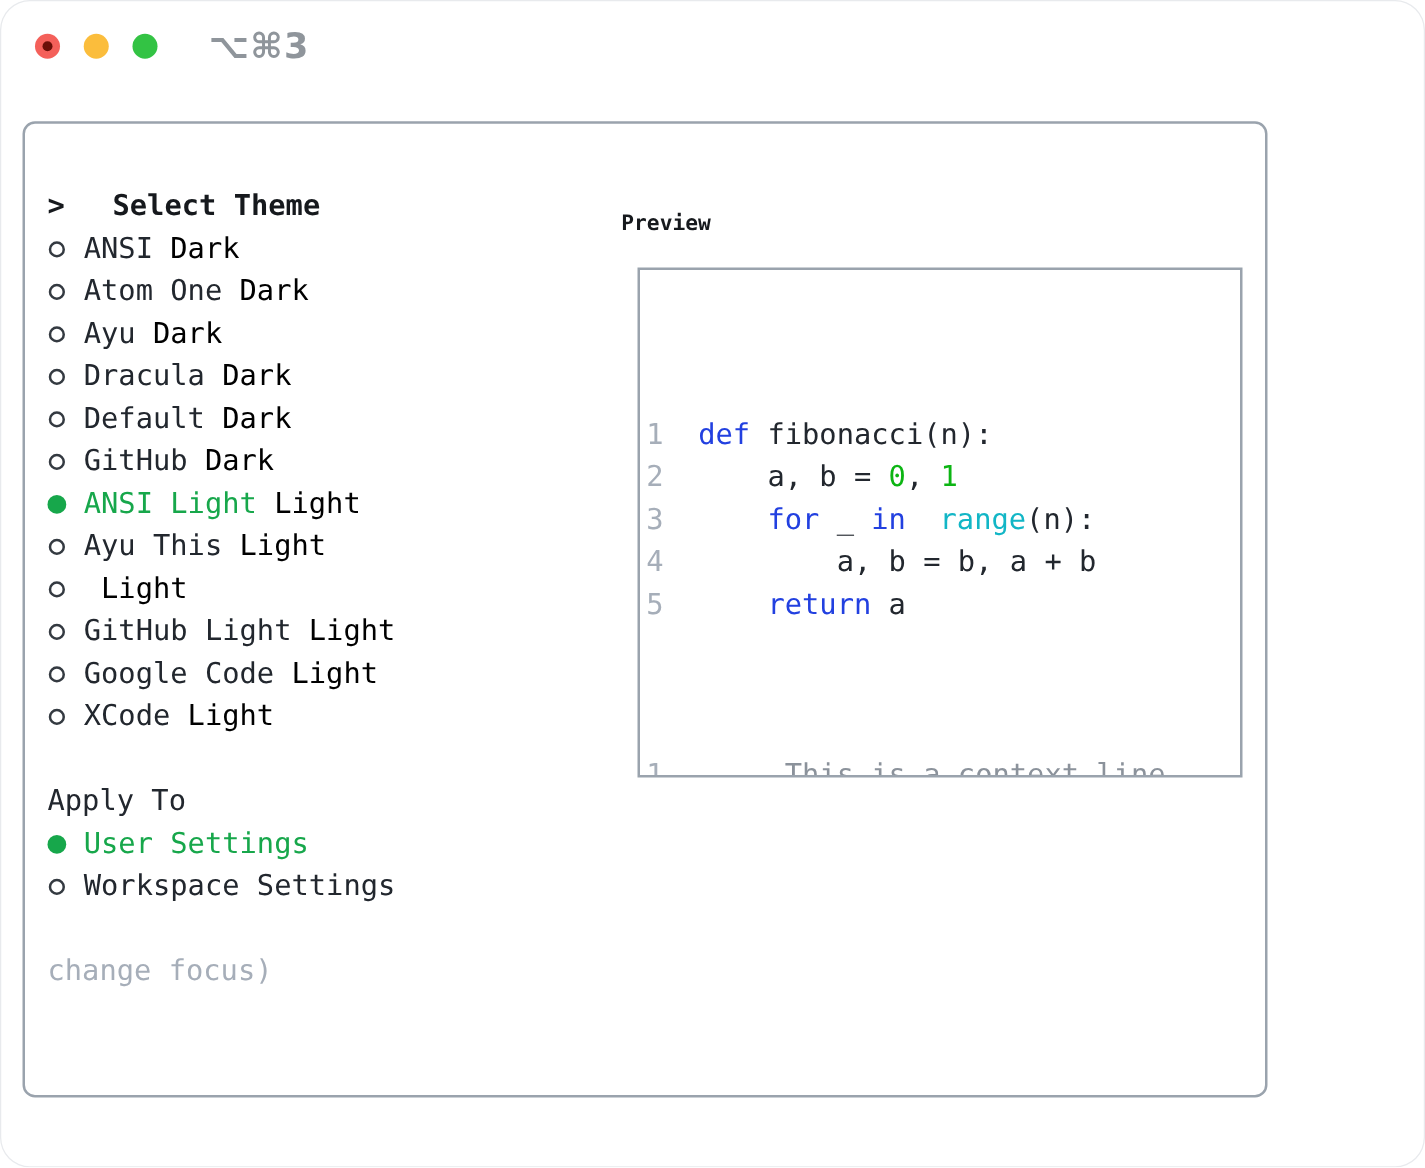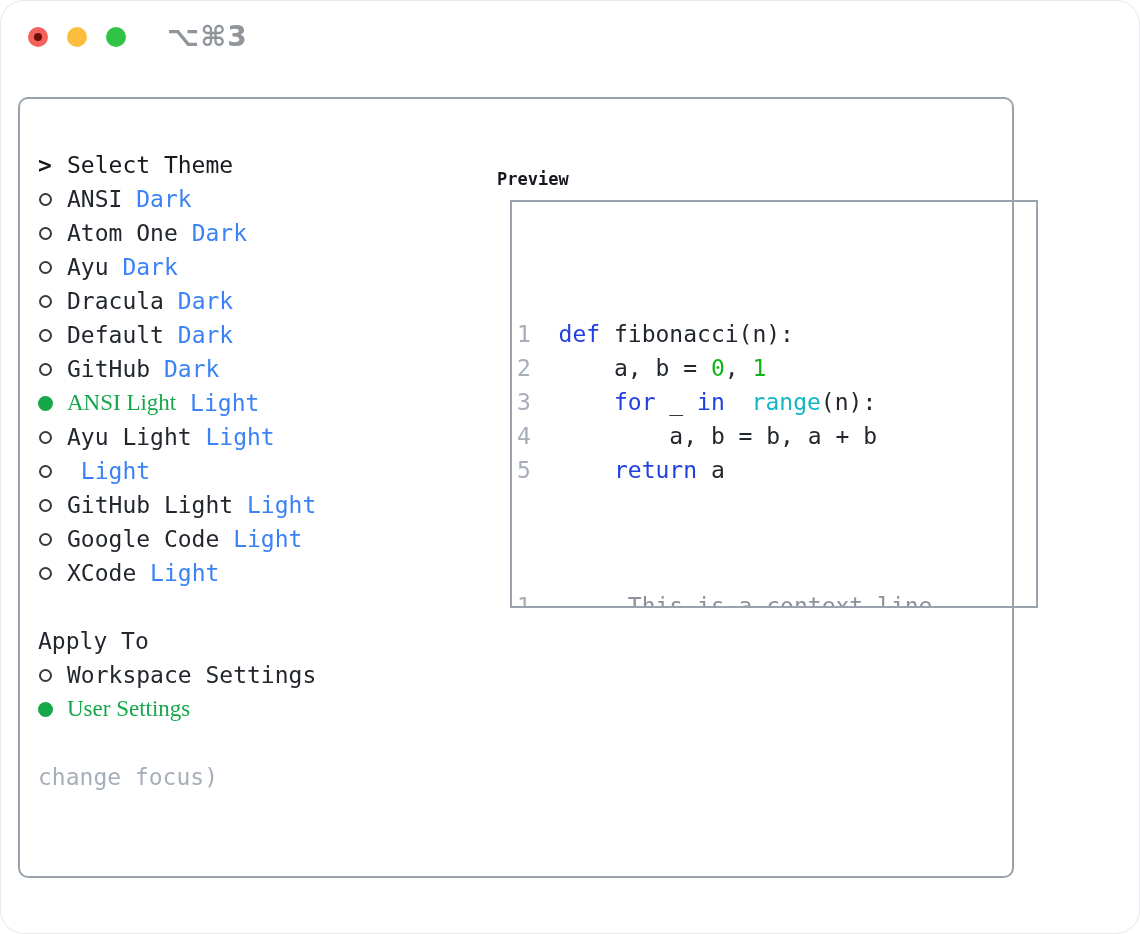--- a/index.html
+++ b/index.html
@@ -42,34 +42,34 @@
   }
   .row .marker{
     width:29px;flex:0 0 29px;display:flex;align-items:center;
   }
   .prompt{font-weight:bold;color:#16191d;font-size:23px;}
   .radio{
     width:13px;height:13px;border:2px solid #343a41;border-radius:50%;
     box-sizing:border-box;margin-left:1px;
   }
   .radio.on{width:15px;height:15px;border:none;background:#17a74b;margin-left:0;}
-  .hdr{font-weight:normal;color:#16191d;}
-  .tag{color:#3b82f6;}
-  .label-sel{color:#17a74b;font-family:Liberation Serif, serif;}
+  .hdr{font-weight:bold;color:#16191d;margin-left:23px;}
+  .tag{color:#000000;}
+  .label-sel{color:#17a74b;}
   .spacer{height:34px;}
   .indent{}
   .help{color:#a6aeb9;font-size:23px;line-height:34px;white-space:pre;}
   
   .preview-label{
     position:absolute;left:477px;top:63px;height:34px;line-height:34px;
     font-size:17px;font-weight:bold;color:#16191d;
   }
   .preview-box{
-    position:absolute;left:490px;top:101px;
-    width:528px;height:408px;
+    position:absolute;left:490px;top:115px;
+    width:484px;height:408px;
     border:2px solid #9aa3ad;box-sizing:border-box;
     overflow:hidden;
   }
   .code{
     position:absolute;left:5px;top:47px;
     font-size:23px;line-height:34px;white-space:pre;
   }
   .cline{height:34px;}
   .diff-block{margin-top:34px;}
   .g{color:#a6aeb9;}
@@ -100,36 +100,36 @@
       </div>
 
       <div id="theme-items">
           <div class="row"><span class="marker"><span class="radio"></span></span><span>ANSI</span><span class="tag"> Dark</span></div>
           <div class="row"><span class="marker"><span class="radio"></span></span><span>Atom One</span><span class="tag"> Dark</span></div>
           <div class="row"><span class="marker"><span class="radio"></span></span><span>Ayu</span><span class="tag"> Dark</span></div>
           <div class="row"><span class="marker"><span class="radio"></span></span><span>Dracula</span><span class="tag"> Dark</span></div>
           <div class="row"><span class="marker"><span class="radio"></span></span><span>Default</span><span class="tag"> Dark</span></div>
           <div class="row"><span class="marker"><span class="radio"></span></span><span>GitHub</span><span class="tag"> Dark</span></div>
           <div class="row"><span class="marker"><span class="radio on"></span></span><span class="label-sel">ANSI Light</span><span class="tag"> Light</span></div>
-          <div class="row"><span class="marker"><span class="radio"></span></span><span>Ayu Light</span><span class="tag"> Light</span></div>
+          <div class="row"><span class="marker"><span class="radio"></span></span><span>Ayu This</span><span class="tag"> Light</span></div>
           <div class="row"><span class="marker"><span class="radio"></span></span><span class="tag"> Light</span></div>
           <div class="row"><span class="marker"><span class="radio"></span></span><span>GitHub Light</span><span class="tag"> Light</span></div>
           <div class="row"><span class="marker"><span class="radio"></span></span><span>Google Code</span><span class="tag"> Light</span></div>
           <div class="row"><span class="marker"><span class="radio"></span></span><span>XCode</span><span class="tag"> Light</span></div>
         </div>
 
       <div class="spacer"></div>
 
       <div class="row">
         <span class="indent">Apply To</span>
       </div>
 
       <div id="apply-options">
+          <div class="row"><span class="marker"><span class="radio on"></span></span><span class="label-sel">User Settings</span></div>
           <div class="row"><span class="marker"><span class="radio"></span></span><span>Workspace Settings</span></div>
-          <div class="row"><span class="marker"><span class="radio on"></span></span><span class="label-sel">User Settings</span></div>
         </div>
 
       <div class="spacer"></div>
 
       <div class="help">change focus)</div>
     </div>
 
     <div class="preview-label">Preview</div>
 
     <div class="preview-box">

